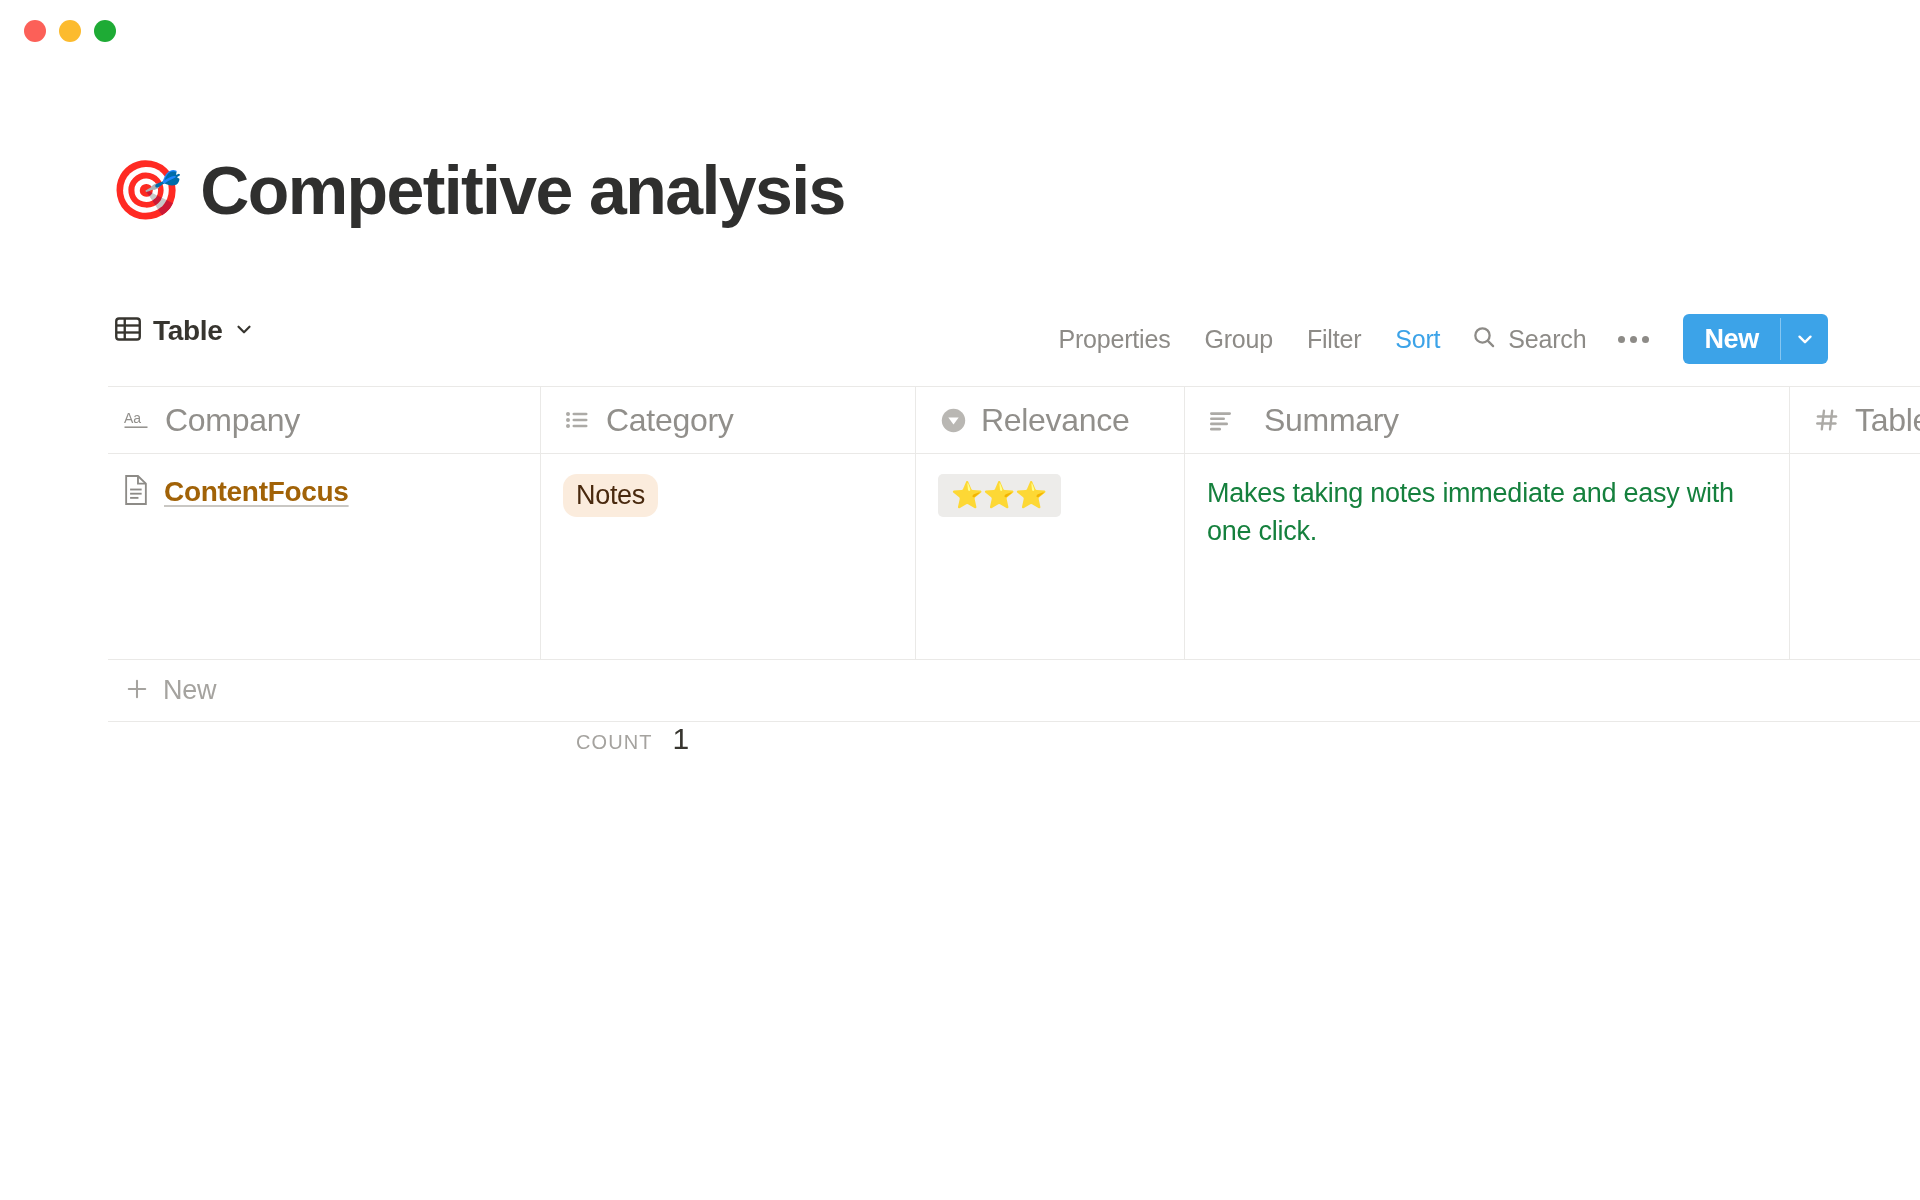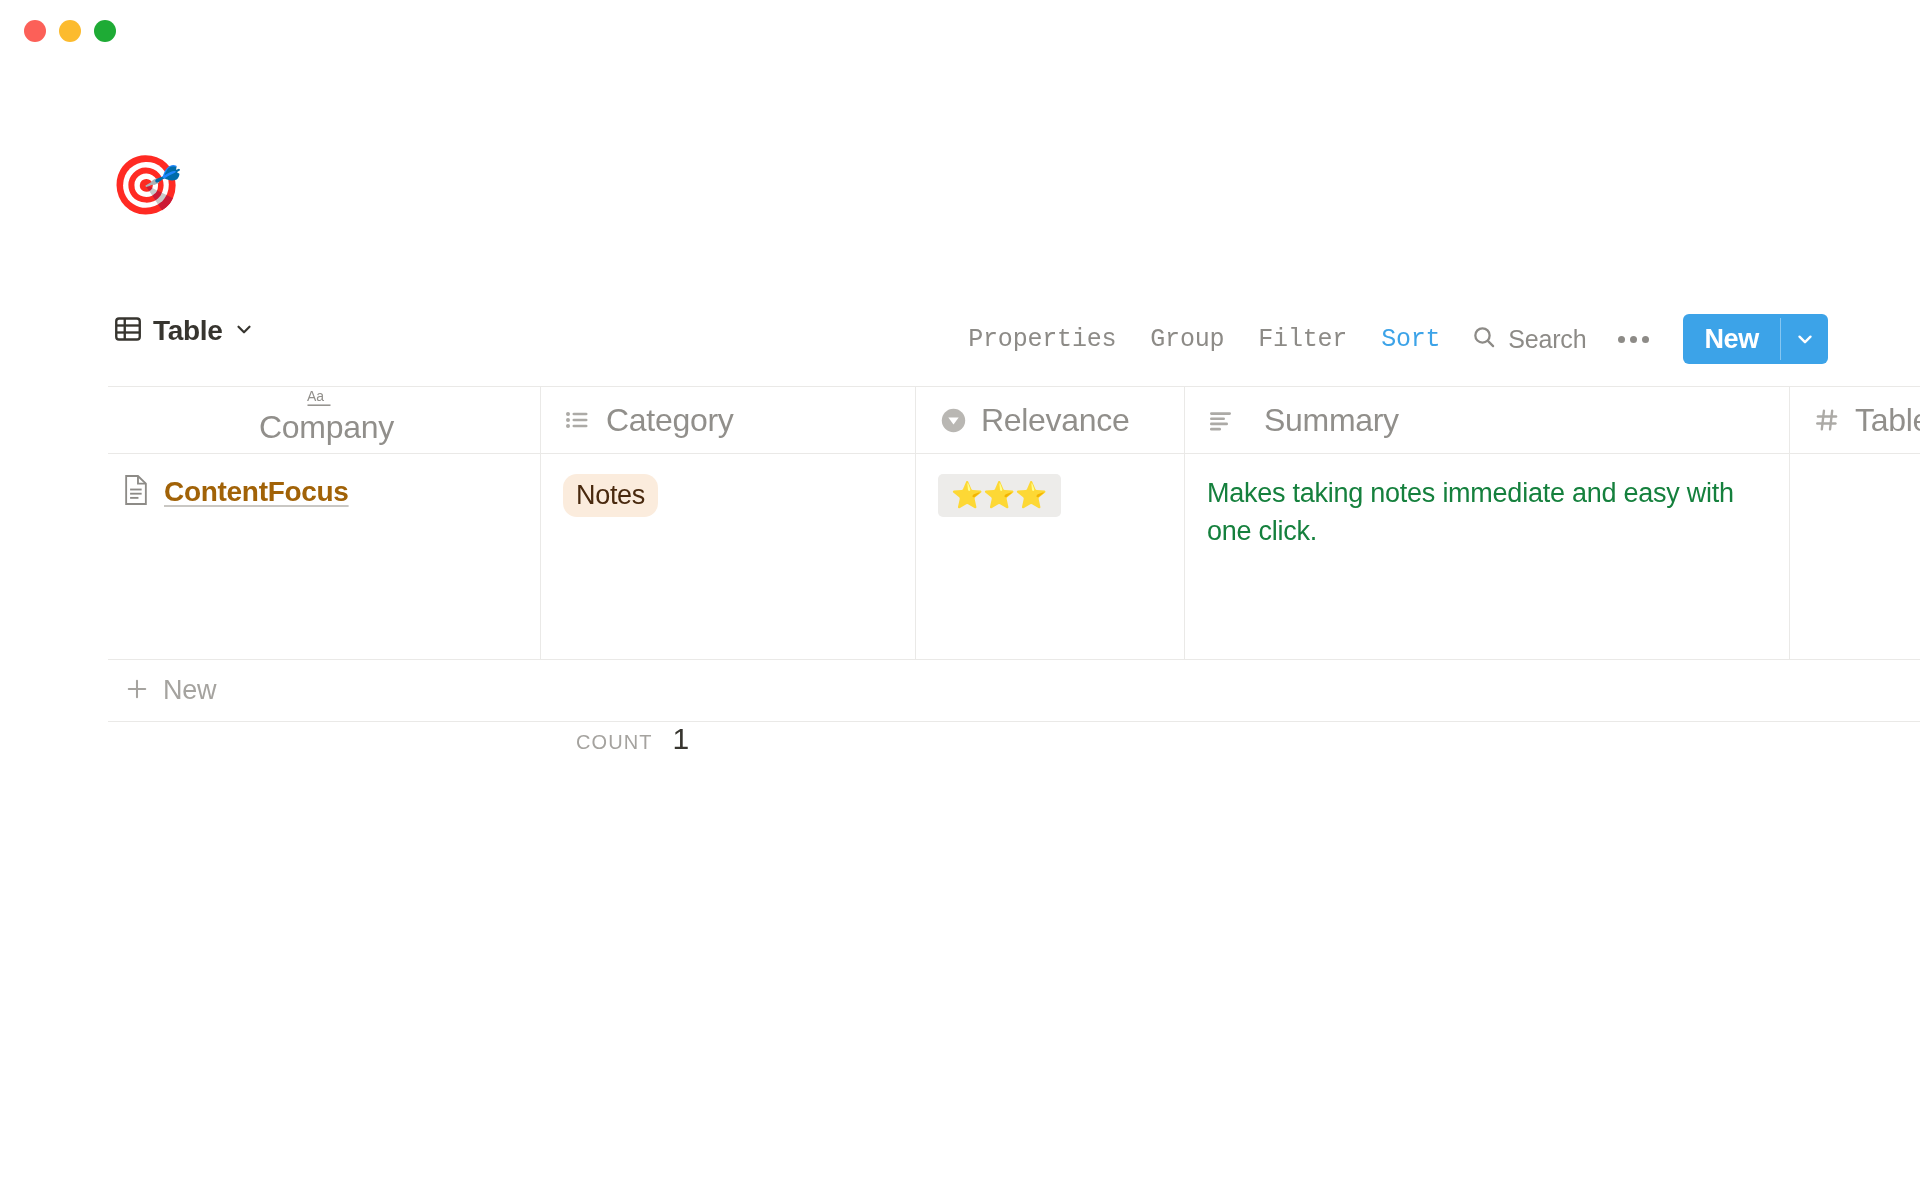--- a/index.html
+++ b/index.html
@@ -86,21 +86,20 @@
     align-items: center;
     gap: 0;
   }
   .tb-item {
     font-size: 25px;
     color: #8D8B87;
     letter-spacing: -0.2px;
     cursor: pointer;
     padding: 6px 17px;
     white-space: nowrap;
-    font-family: Liberation Mono, monospace;
   }
   .tb-item.active { color: #3CA3E8; }
   .tb-search {
     display: flex;
     align-items: center;
     gap: 11px;
     padding: 6px 14px 6px 14px;
     cursor: pointer;
   }
   .tb-search .lbl {
@@ -165,21 +164,21 @@
 
   .cell {
     border-right: 1px solid #EAE9E7;
     padding: 0 22px;
     display: flex;
     align-items: center;
   }
   .cell.first { padding-left: 14px; }
   .cell.last  { border-right: none; }
 
-  .c-company  { width: 433px; flex-direction: column; }
+  .c-company  { width: 433px; }
   .c-category { width: 375px; }
   .c-relevance{ width: 269px; }
   .c-summary  { width: 605px; gap: 14px; }
   .c-deals    { width: 130px; }
 
   .t-head .cell { height: 66px; }
   .t-head .hlabel {
     font-size: 32px;
     color: #918F8B;
     letter-spacing: -0.3px;
@@ -279,20 +278,21 @@
 <body>
 
 <div class="titlebar">
   <span class="dot red"></span>
   <span class="dot yellow"></span>
   <span class="dot green"></span>
 </div>
 
 <div class="page-title-row">
   <span class="page-emoji">🎯</span>
+  <h1 class="page-title">Competitive analysis</h1>
 </div>
 
 <div class="toolbar">
 
   <div class="view-switcher">
     <span class="tbl-icon">
       <svg width="30" height="30" viewBox="0 0 24 24" fill="none" stroke="#37352F" stroke-width="1.9">
         <rect x="2.6" y="3.6" width="18.8" height="16.8" rx="2.2"></rect>
         <line x1="2.6" y1="9.2" x2="21.4" y2="9.2"></line>
         <line x1="2.6" y1="14.8" x2="21.4" y2="14.8"></line>

